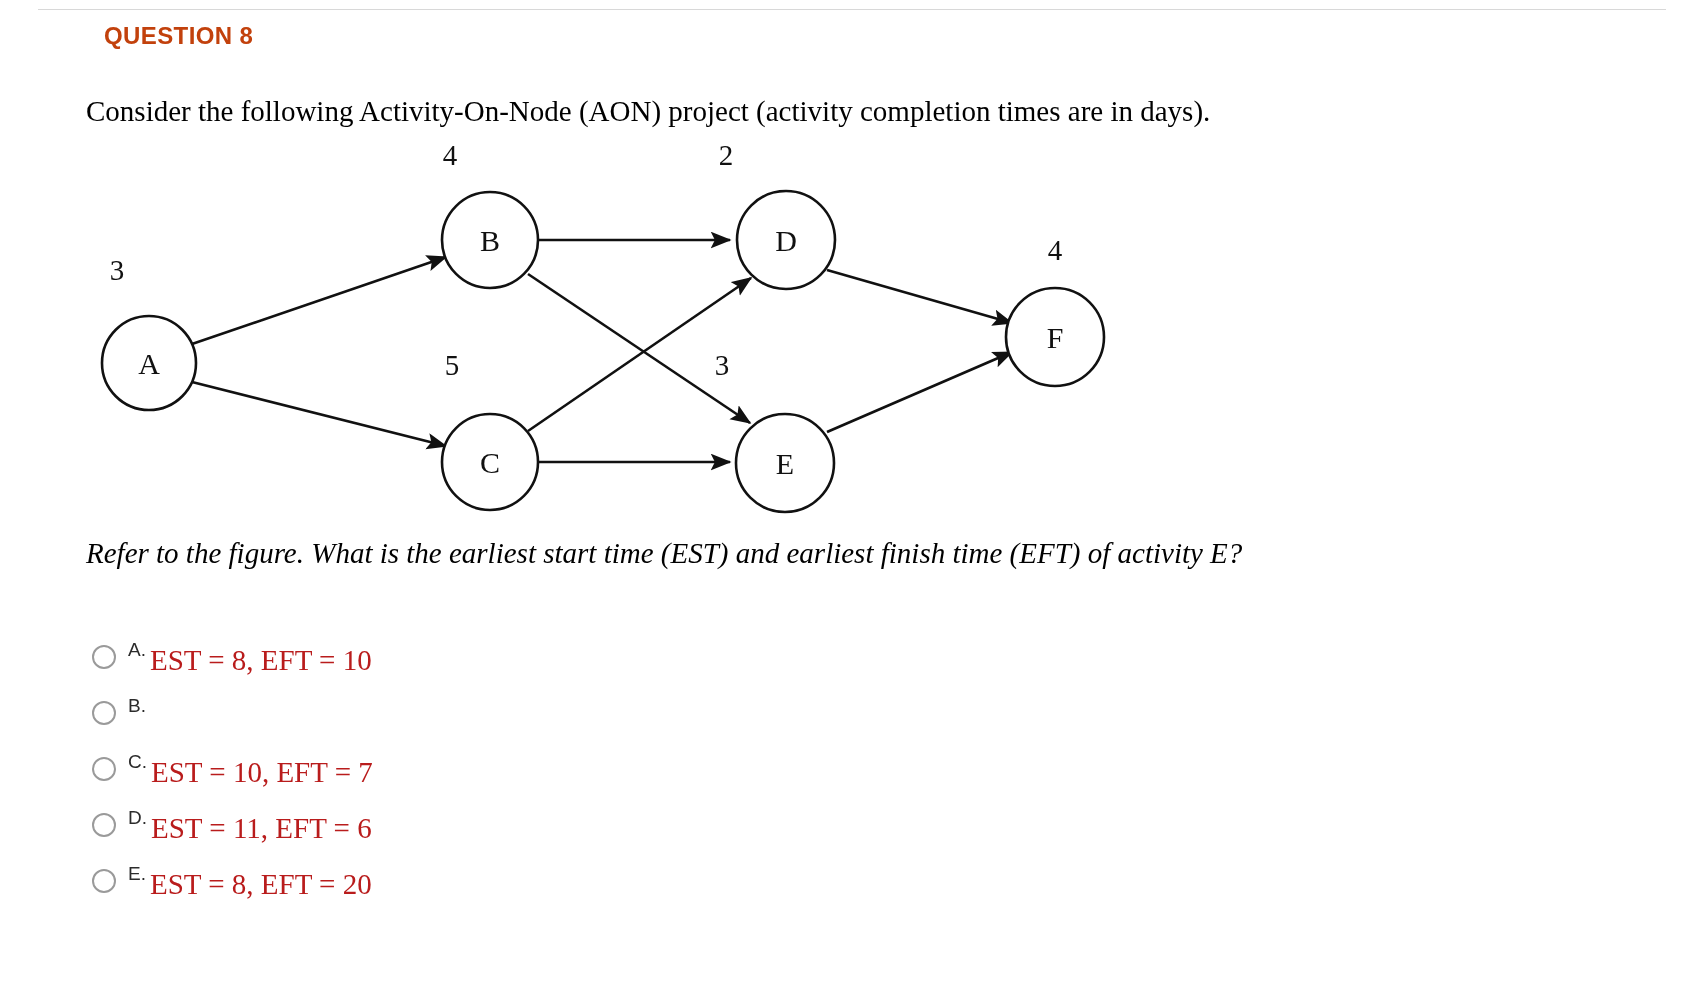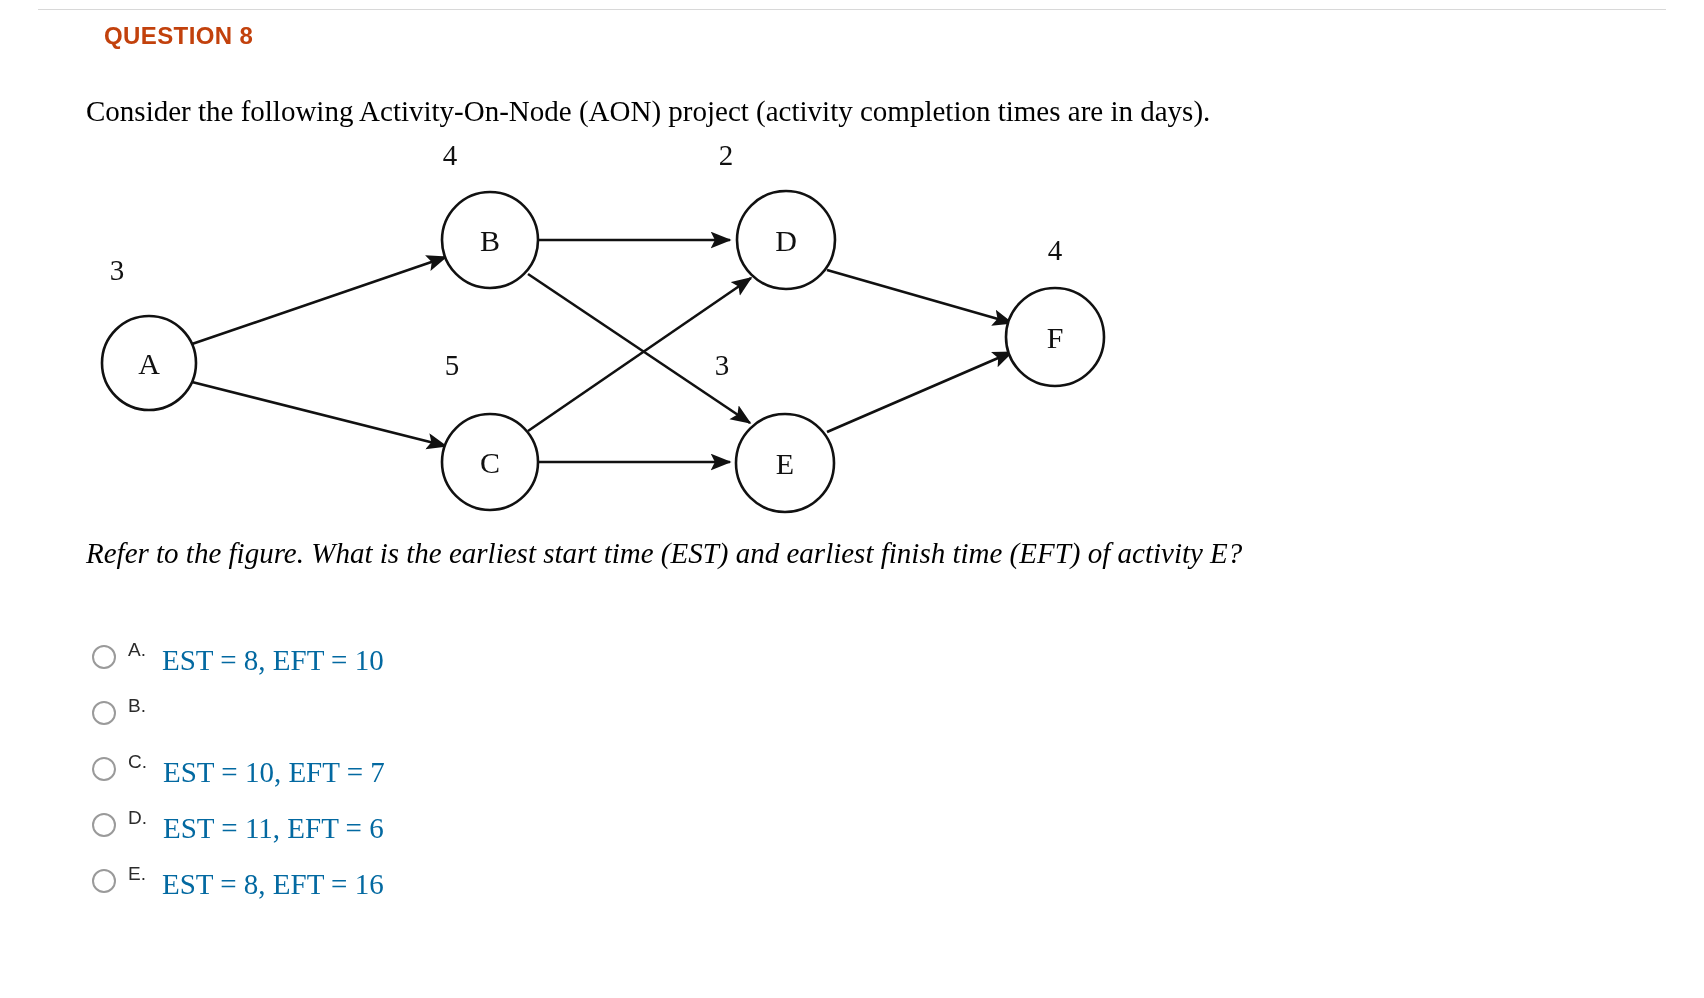--- a/index.html
+++ b/index.html
@@ -93,22 +93,22 @@
     font-family: "Liberation Sans", "DejaVu Sans", sans-serif;
     font-size: 19px;
     color: #2b2b2b;
     margin-left: 12px;
     margin-top: 7px;
     flex: 0 0 auto;
   }
   .opt-text {
     font-size: 29px;
     line-height: 40px;
-    color: #0369a1;
-    margin-left: 16px;
+    color: #b91c1c;
+    margin-left: 4px;
     margin-top: 8px;
     white-space: nowrap;
   }
 </style>
 </head>
 <body>
 
 <div class="page">
 
   <div class="top-rule"></div>
@@ -194,17 +194,17 @@
       <div class="opt-text">EST = 10, EFT = 7</div>
     </div>
     <div class="option-row">
       <div class="radio"></div>
       <div class="opt-letter">D.</div>
       <div class="opt-text">EST = 11, EFT = 6</div>
     </div>
     <div class="option-row">
       <div class="radio"></div>
       <div class="opt-letter">E.</div>
-      <div class="opt-text">EST = 8, EFT = 16</div>
+      <div class="opt-text">EST = 8, EFT = 20</div>
     </div>
   </div>
 
 </div>
 
 </body></html>

